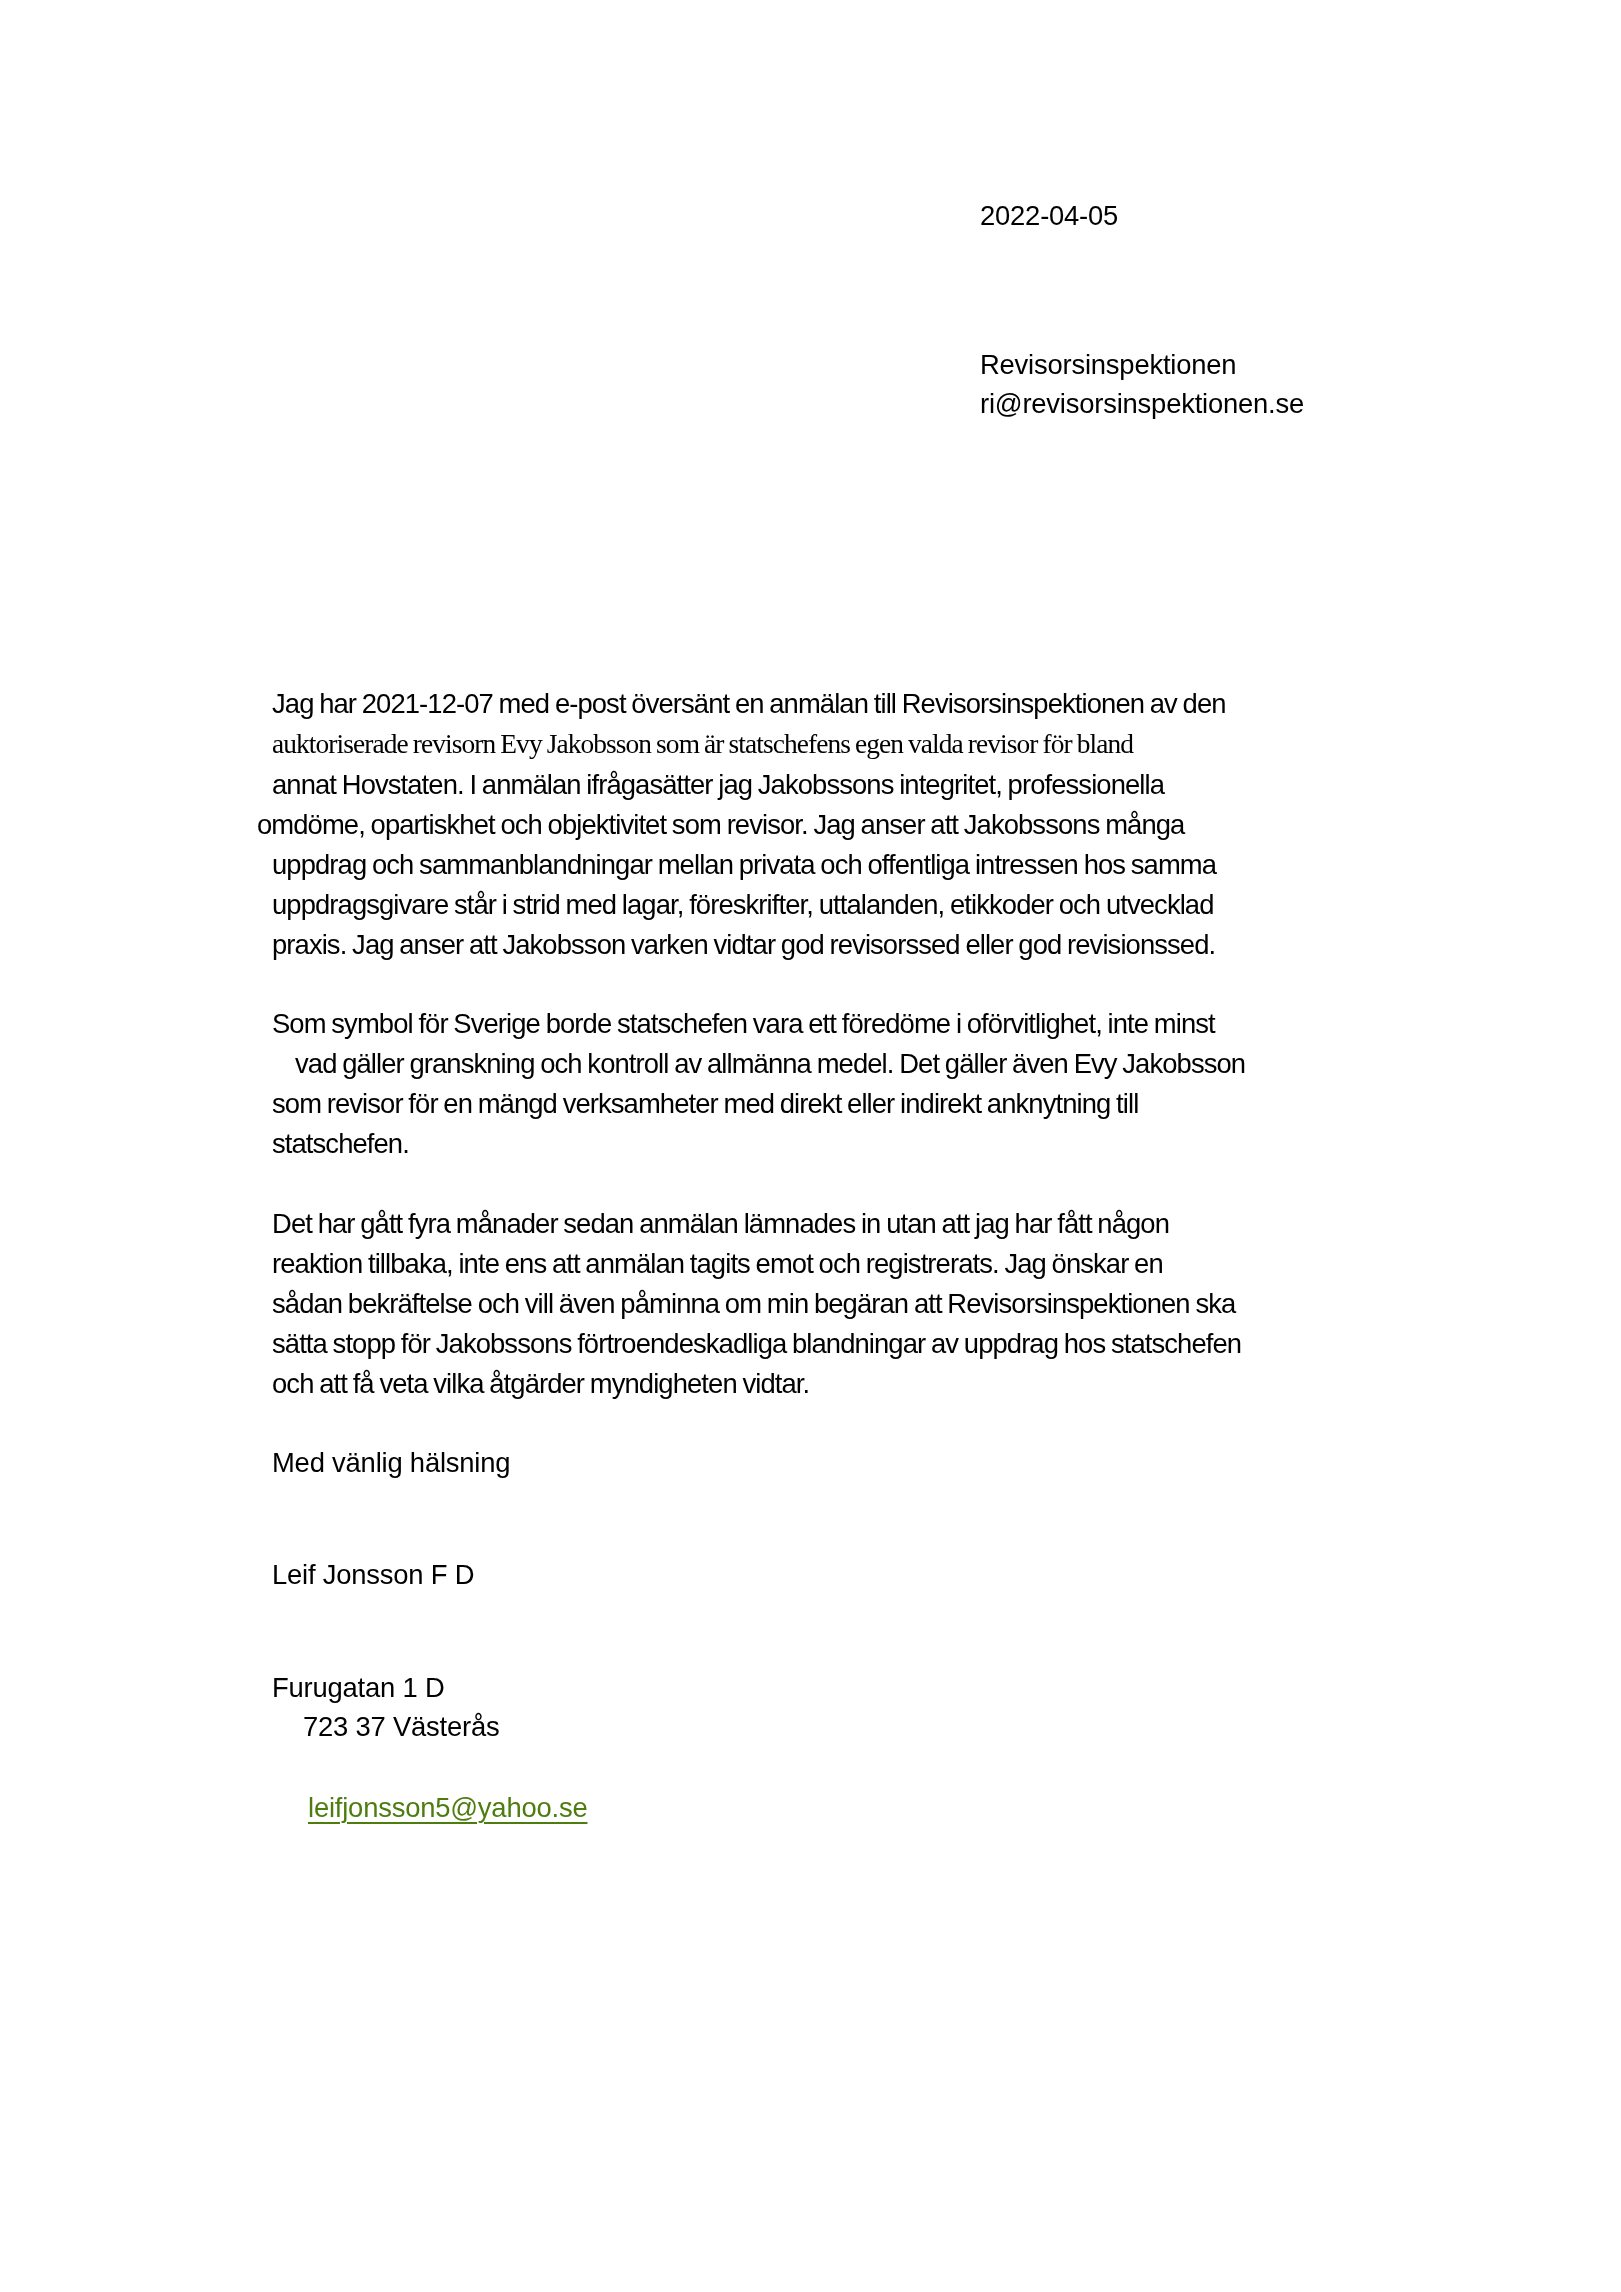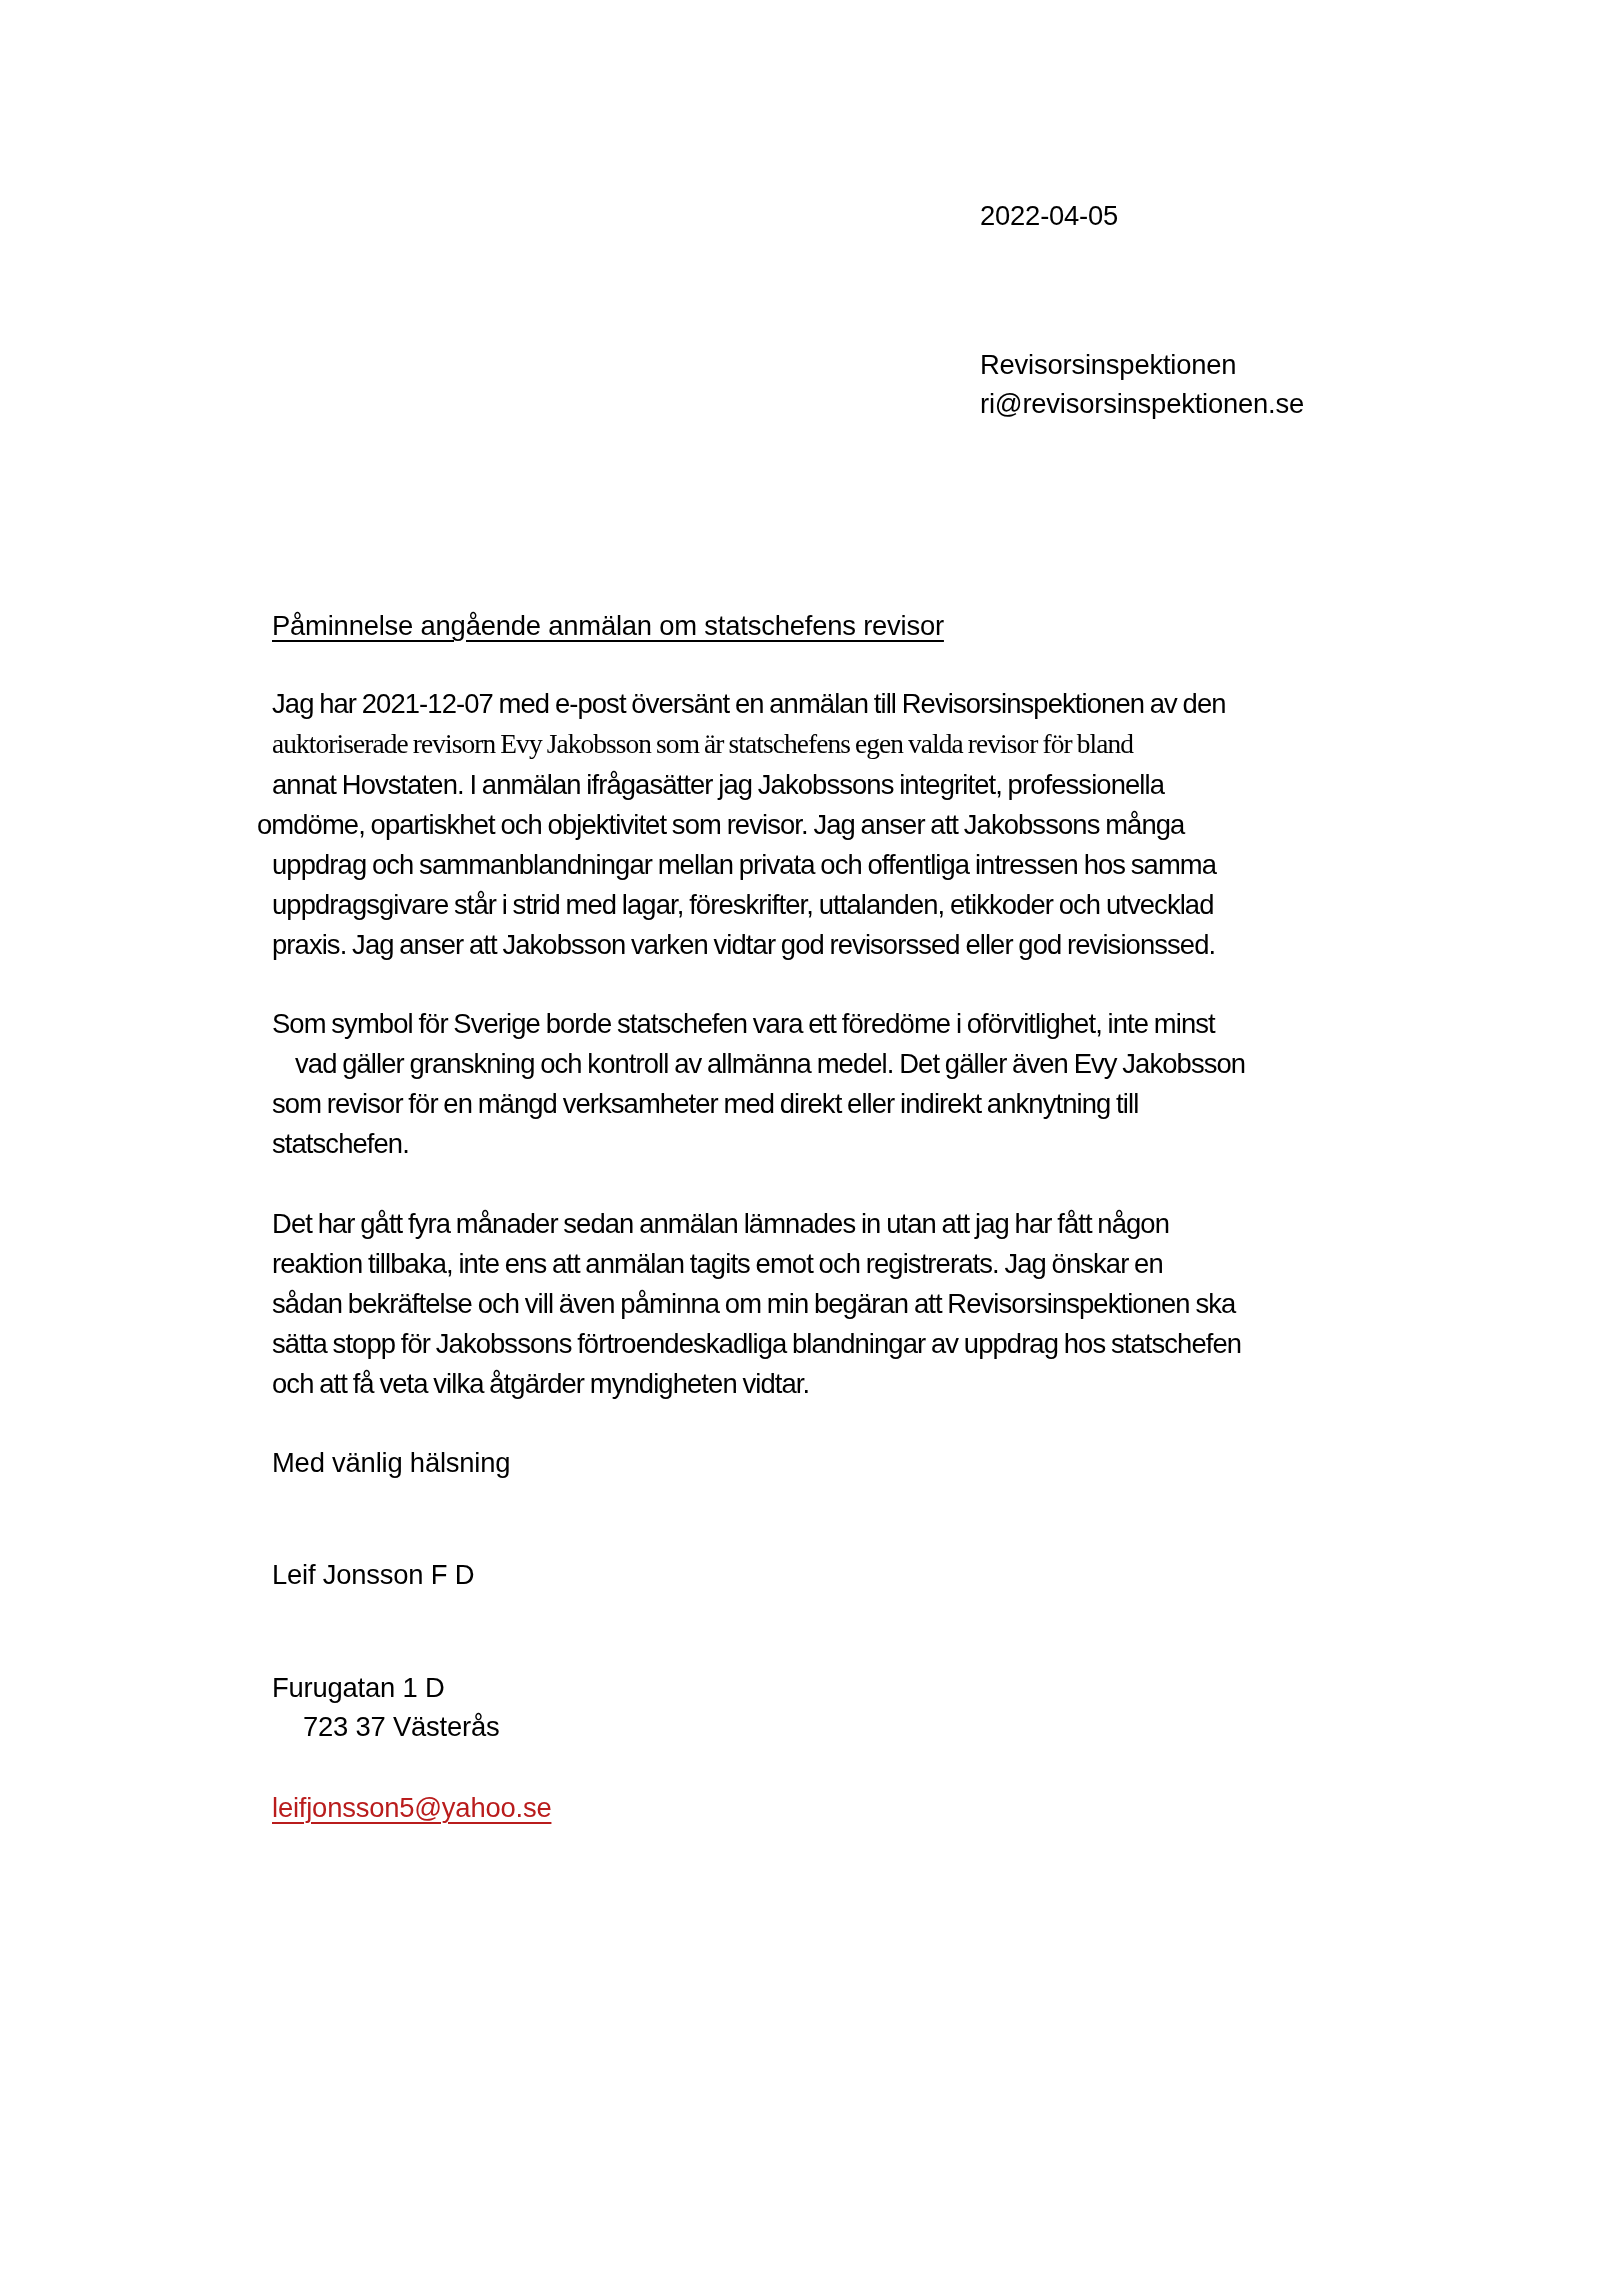--- a/index.html
+++ b/index.html
@@ -32,38 +32,38 @@
     .tight {
       letter-spacing: -0.9px;
       word-spacing: -1px;
     }
     .heading {
       text-decoration: underline;
       text-underline-offset: 4.9px;
       text-decoration-thickness: 2px;
     }
     .link {
-      color: #b91c1c;
+      color: #4d7c0f;
       text-decoration: underline;
       text-underline-offset: 4.9px;
       text-decoration-thickness: 2px;
       cursor: pointer;
+      margin-left: 36px;
     }
   </style>
 </head>
 <body>
 
 <div class="page">
 
   <div class="line" style="left:980px; top:196px;">2022-04-05</div>
 
   <div class="line" style="left:980px; top:345px;">Revisorsinspektionen</div>
   <div class="line" style="left:980px; top:384px;">ri@revisorsinspektionen.se</div>
 
-  <div class="line heading" style="left:272px; top:606px;">Påminnelse angående anmälan om statschefens revisor</div>
 
   <div>
     <div class="line tight" style="left:272px; top:684px;text-align:right;">Jag har 2021-12-07 med e-post översänt en anmälan till Revisorsinspektionen av den</div>
     <div class="line tight" style="left:272px; top:724px;font-family:Liberation Serif, serif;">auktoriserade revisorn Evy Jakobsson som är statschefens egen valda revisor för bland</div>
     <div class="line tight" style="left:272px; top:765px;">annat Hovstaten. I anmälan ifrågasätter jag Jakobssons integritet, professionella</div>
     <div class="line tight" style="left:257px; top:805px;">omdöme, opartiskhet och objektivitet som revisor. Jag anser att Jakobssons många</div>
     <div class="line tight" style="left:272px; top:845px;">uppdrag och sammanblandningar mellan privata och offentliga intressen hos samma</div>
     <div class="line tight" style="left:272px; top:885px;">uppdragsgivare står i strid med lagar, föreskrifter, uttalanden, etikkoder och utvecklad</div>
     <div class="line tight" style="left:272px; top:925px;">praxis. Jag anser att Jakobsson varken vidtar god revisorssed eller god revisionssed.</div>
   </div>

